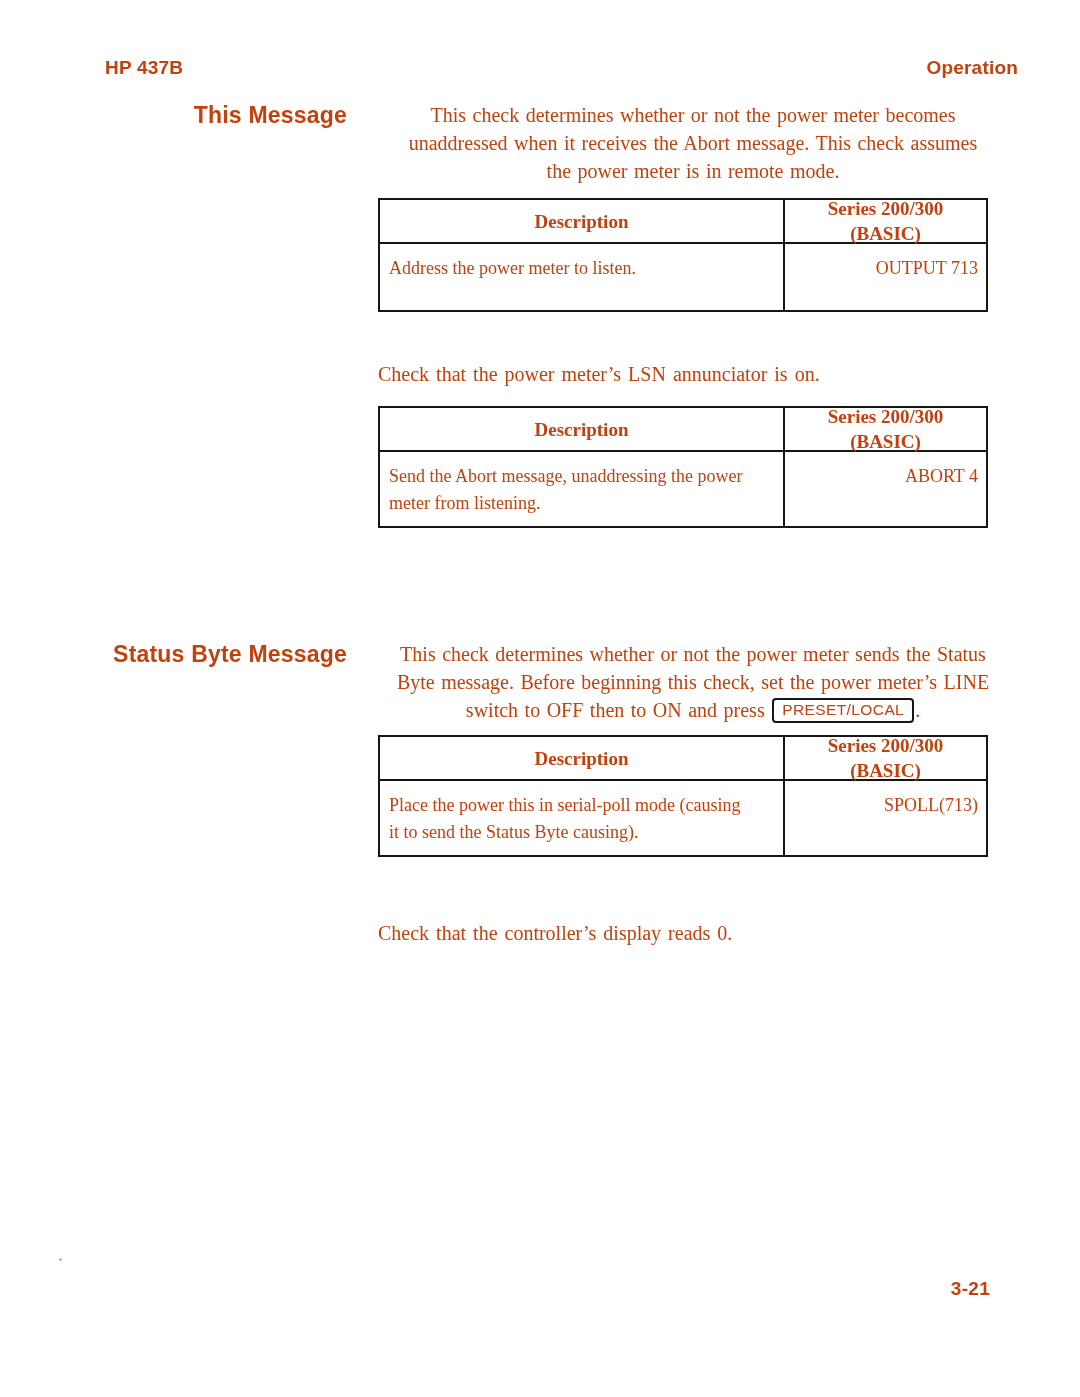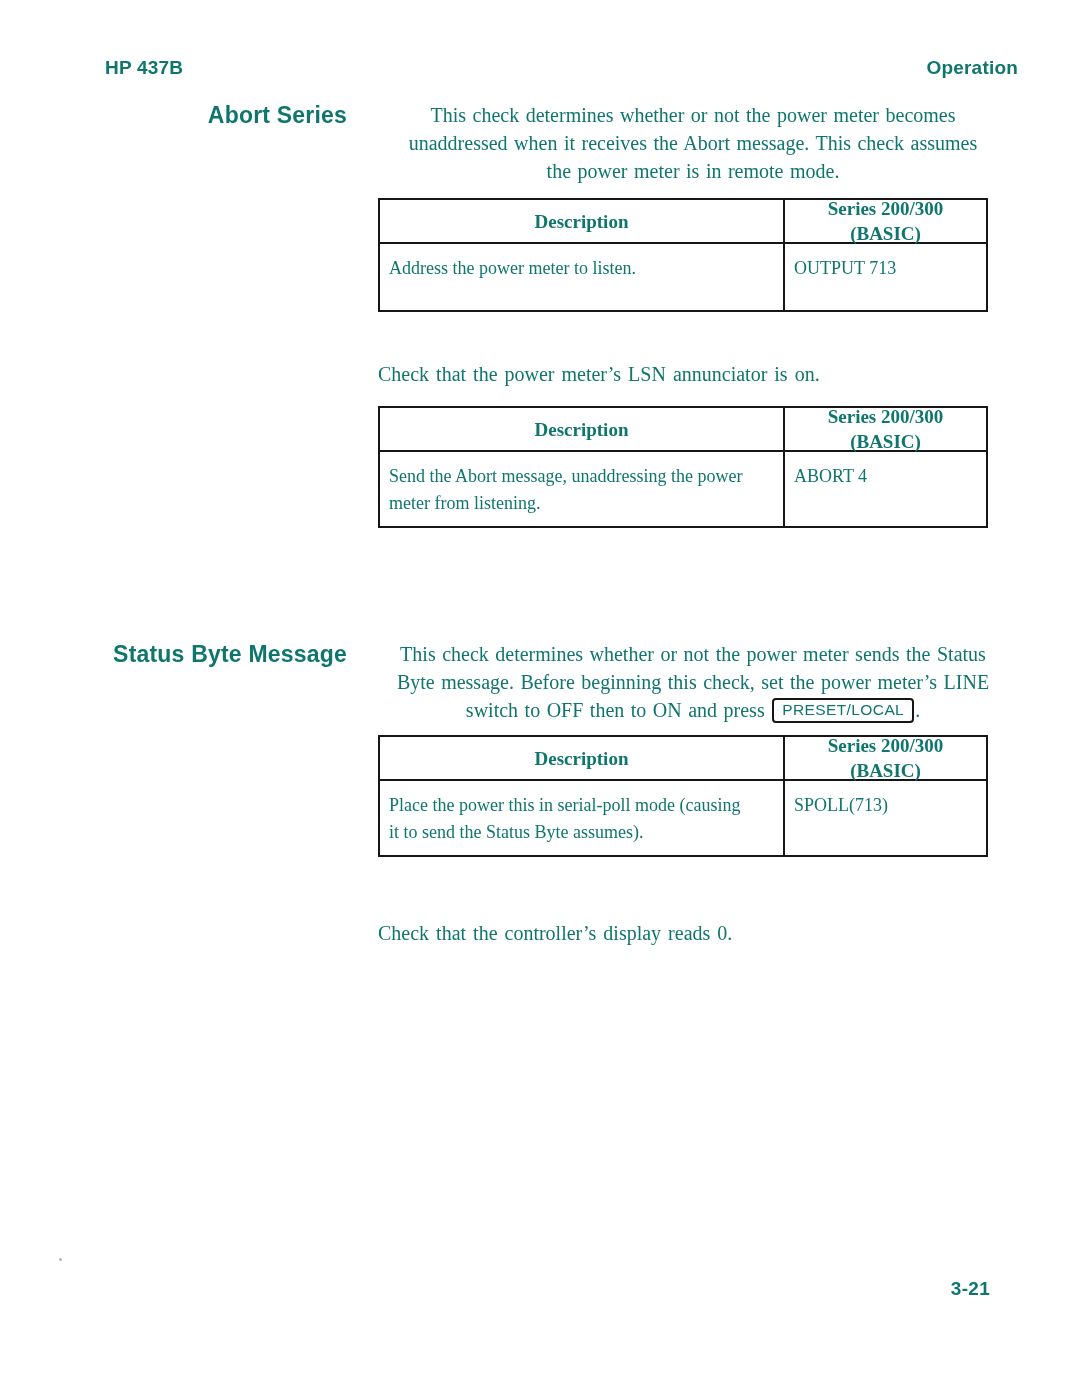--- a/index.html
+++ b/index.html
@@ -1,21 +1,21 @@
 <!DOCTYPE html>
 <html><head>
 <meta charset="utf-8">
 <style>
   html,body{margin:0;padding:0;background:#e8e8e8;}
   .page{
     position:relative;
     width:1080px;height:1397px;
     background:#ffffff;
     overflow:hidden;
-    color:#0f766e;
+    color:#c2410c;
     font-family:"Liberation Serif","DejaVu Serif",serif;
   }
   .sans{font-family:"Liberation Sans","DejaVu Sans",sans-serif;}
 
   .hdr{position:absolute;top:57px;font-weight:bold;font-size:19px;letter-spacing:.2px;}
   .hdr-left{left:105px;}
   .hdr-right{right:62px;}
 
   .sec-heading{
     position:absolute;left:60px;width:287px;text-align:right;
@@ -33,21 +33,21 @@
   }
 
   .tbl{
     position:absolute;left:378px;width:610px;
     border:2px solid #161616;box-sizing:border-box;
     background:#fff;
   }
   .thead{display:flex;height:44px;border-bottom:2px solid #161616;box-sizing:border-box;}
   .tbody{display:flex;}
   .c1{width:405px;border-right:2px solid #161616;box-sizing:border-box;}
-  .c2{flex:1;box-sizing:border-box;}
+  .c2{flex:1;box-sizing:border-box;text-align:right;}
   .thead .tc{
     display:flex;flex-direction:column;justify-content:center;align-items:center;
     font-weight:bold;font-size:19px;line-height:25px;
   }
   .tbody .tc{padding:11px 8px 0 9px;font-size:18px;line-height:27px;}
   .tbody .tc div{white-space:nowrap;}
   .t1 .tbody{height:66px;}
   .t2 .tbody,.t3 .tbody{height:74px;}
 
   .keycap{
@@ -66,21 +66,21 @@
   .speck{position:absolute;left:59px;top:1258px;width:3px;height:3px;background:#b5b5b5;border-radius:50%;}
 </style>
 </head>
 <body>
 
 <div class="page">
 
   <div class="hdr hdr-left sans">HP 437B</div>
   <div class="hdr hdr-right sans">Operation</div>
 
-  <div class="sec-heading" style="top:101px">Abort Series</div>
+  <div class="sec-heading" style="top:101px">This Message</div>
 
   <div class="body-block" style="top:101px">
     <div class="bl">This check determines whether or not the power meter becomes</div>
     <div class="bl">unaddressed when it receives the Abort message. This check assumes</div>
     <div class="bl">the power meter is in remote mode.</div>
   </div>
 
   <div class="tbl t1" style="top:198px">
     <div class="thead">
       <div class="tc c1">Description</div>
@@ -133,21 +133,21 @@
     <div class="thead">
       <div class="tc c1">Description</div>
       <div class="tc c2">
         <div>Series 200/300</div>
         <div>(BASIC)</div>
       </div>
     </div>
     <div class="tbody">
       <div class="tc c1">
         <div>Place the power this in serial-poll mode (causing</div>
-        <div>it to send the Status Byte assumes).</div>
+        <div>it to send the Status Byte causing).</div>
       </div>
       <div class="tc c2">
         <div>SPOLL(713)</div>
       </div>
     </div>
   </div>
 
   <div class="check-line" style="top:920px">Check that the controller’s display reads 0.</div>
 
   <div class="speck"></div>

